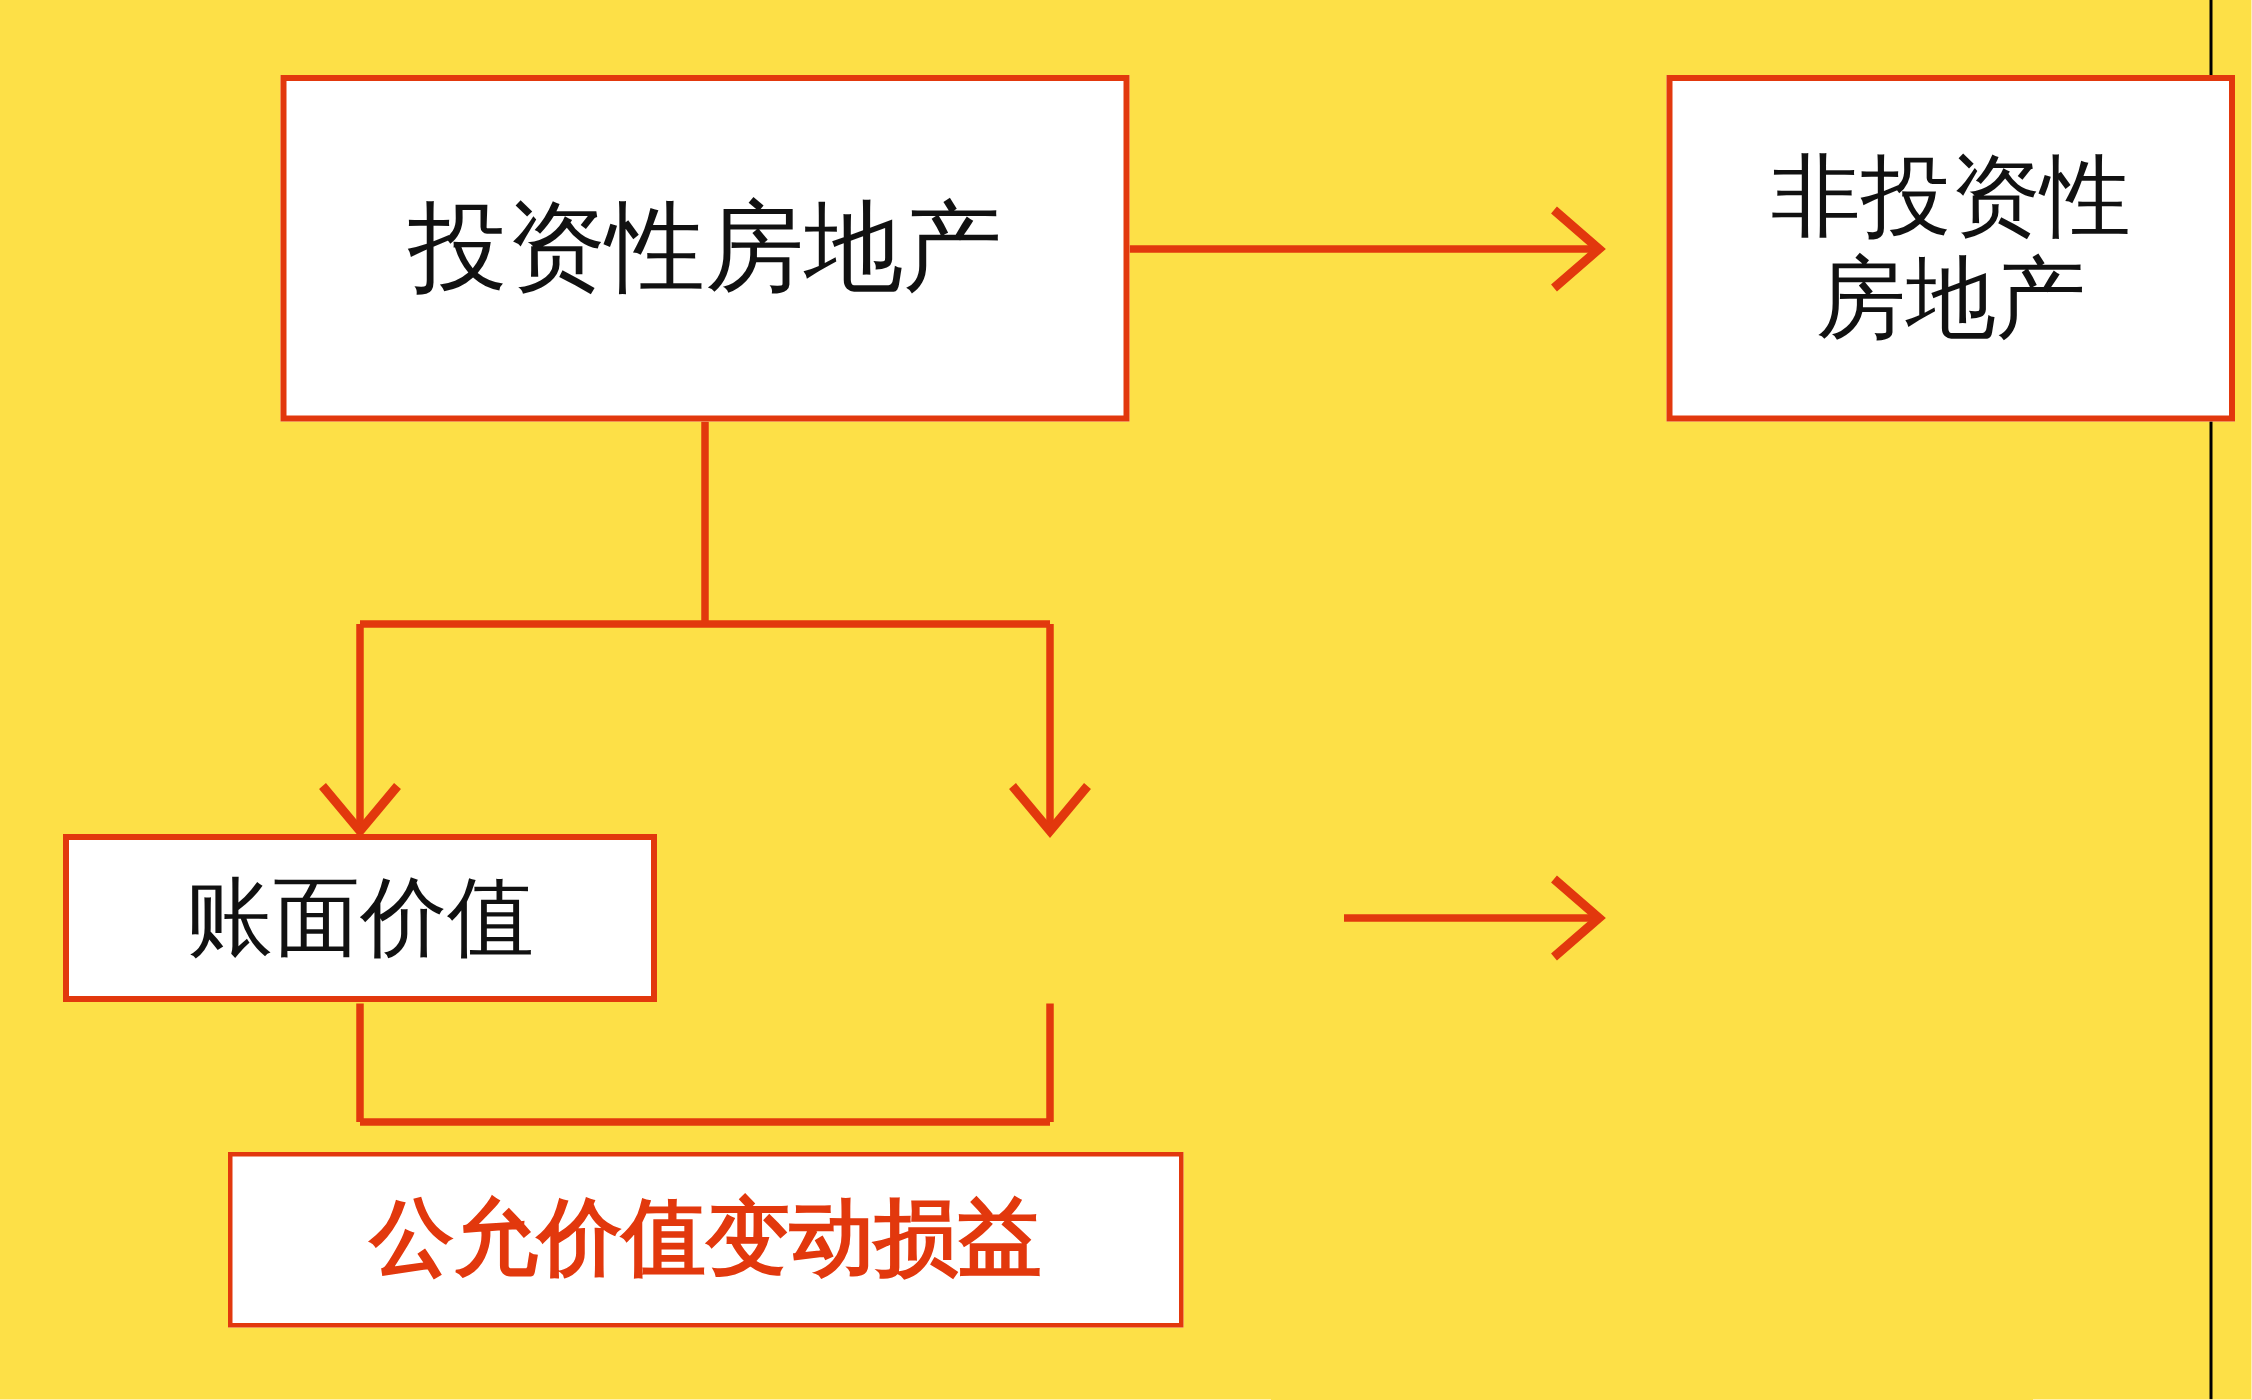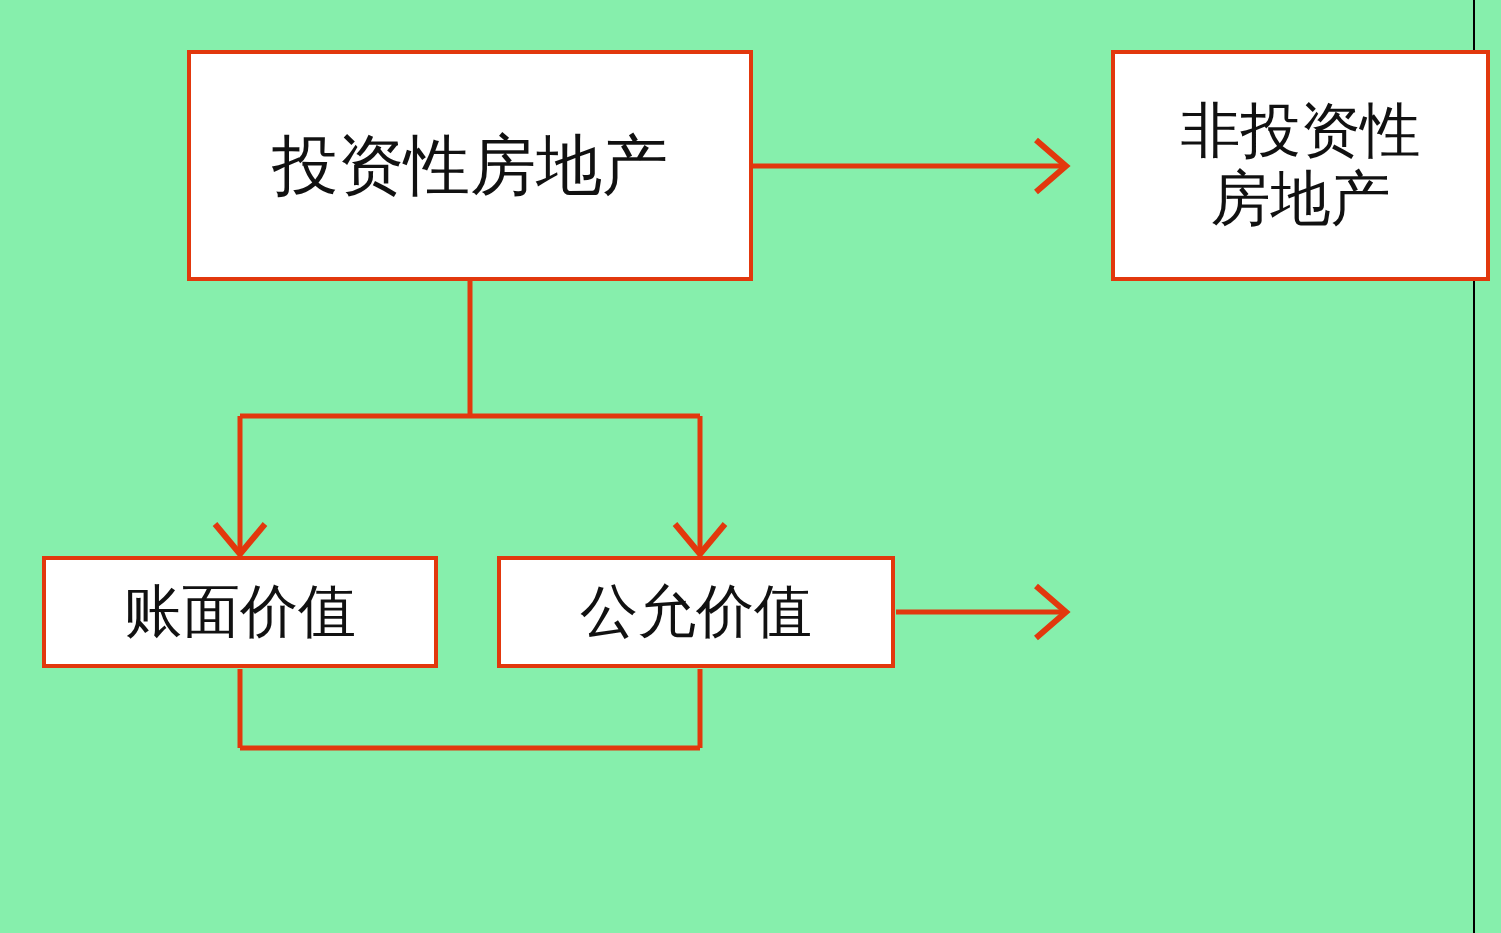--- a/index.html
+++ b/index.html
@@ -4,21 +4,21 @@
 <style>
   html, body {
     margin: 0;
     padding: 0;
     background: #ffffff;
   }
   #canvas {
     position: relative;
     width: 1501px;
     height: 933px;
-    background: #86efac;
+    background: #fde047;
     overflow: hidden;
     font-family: "Liberation Serif", "DejaVu Serif", serif;
   }
   .node {
     position: absolute;
     box-sizing: border-box;
     border: 4px solid #E2380D;
     background: #ffffff;
     display: flex;
     align-items: center;
@@ -117,19 +117,19 @@
     </g>
   </svg>
 
   <div class="node" id="node-investment-property">投资性房地产</div>
 
   <div class="node" id="node-non-investment-property">非投资性
 房地产</div>
 
   <div class="node" id="node-book-value">账面价值</div>
 
-  <div class="node" id="node-fair-value">公允价值</div>
 
 
+  <div class="node" id="node-fair-value-change-pnl">公允价值变动损益</div>
 
   <div class="frame-rule"></div>
 
 </div>
 
 </body></html>

